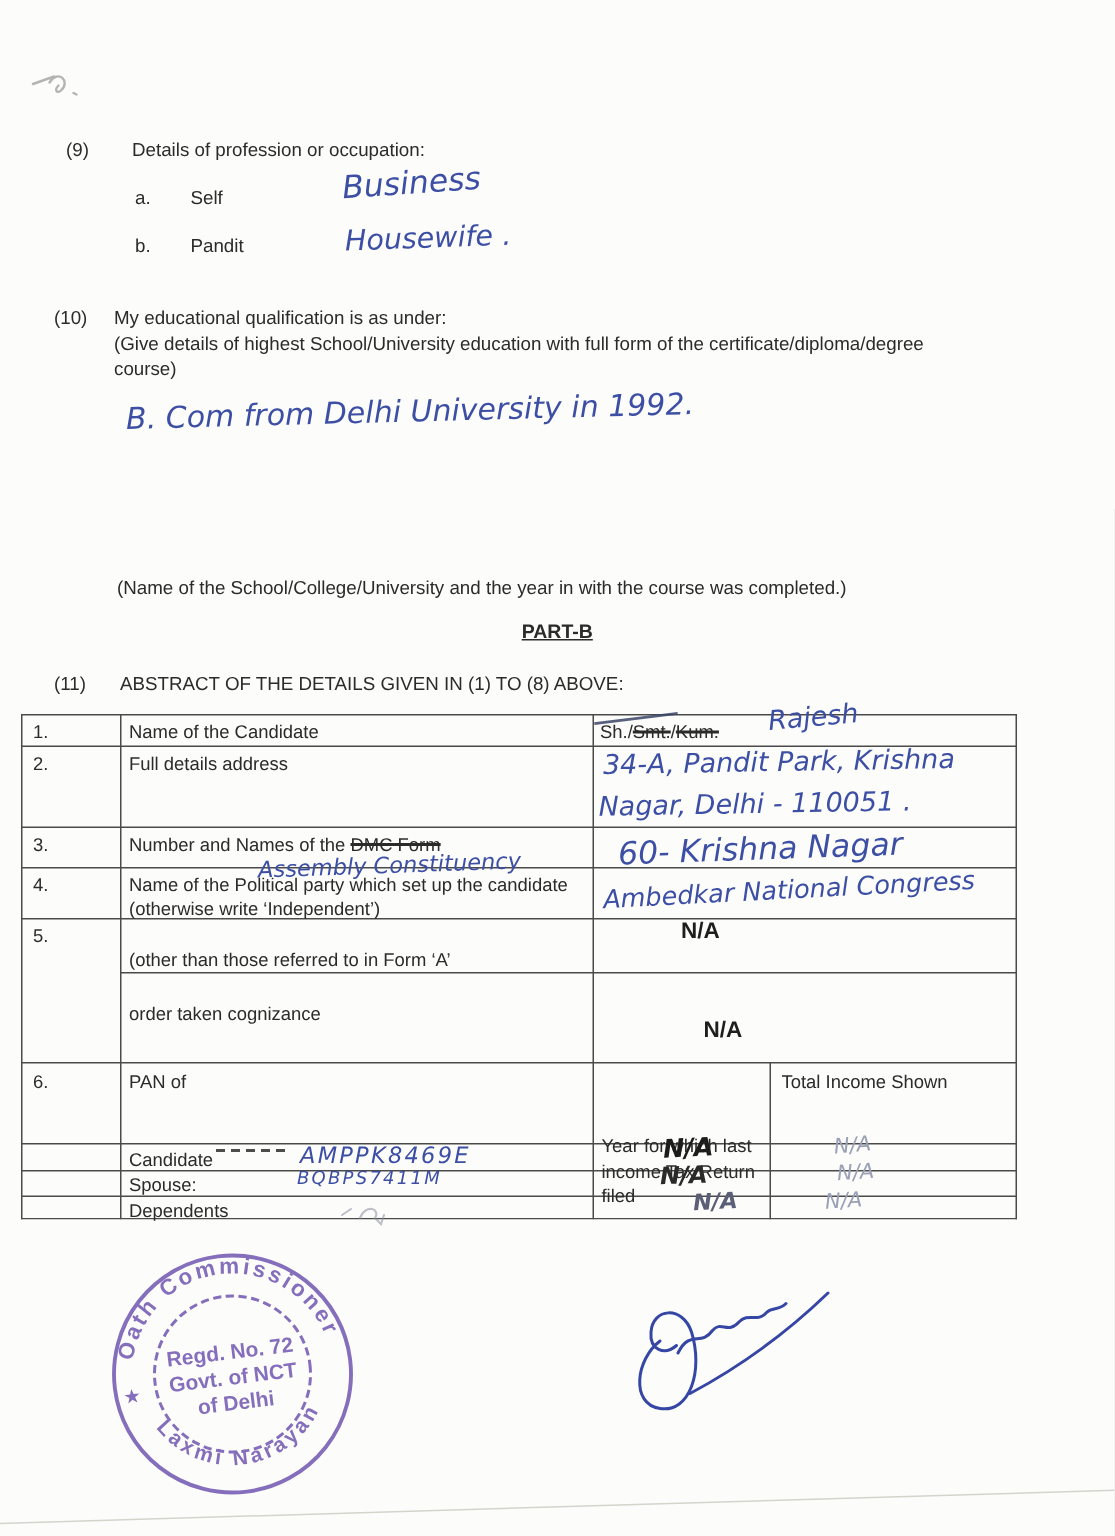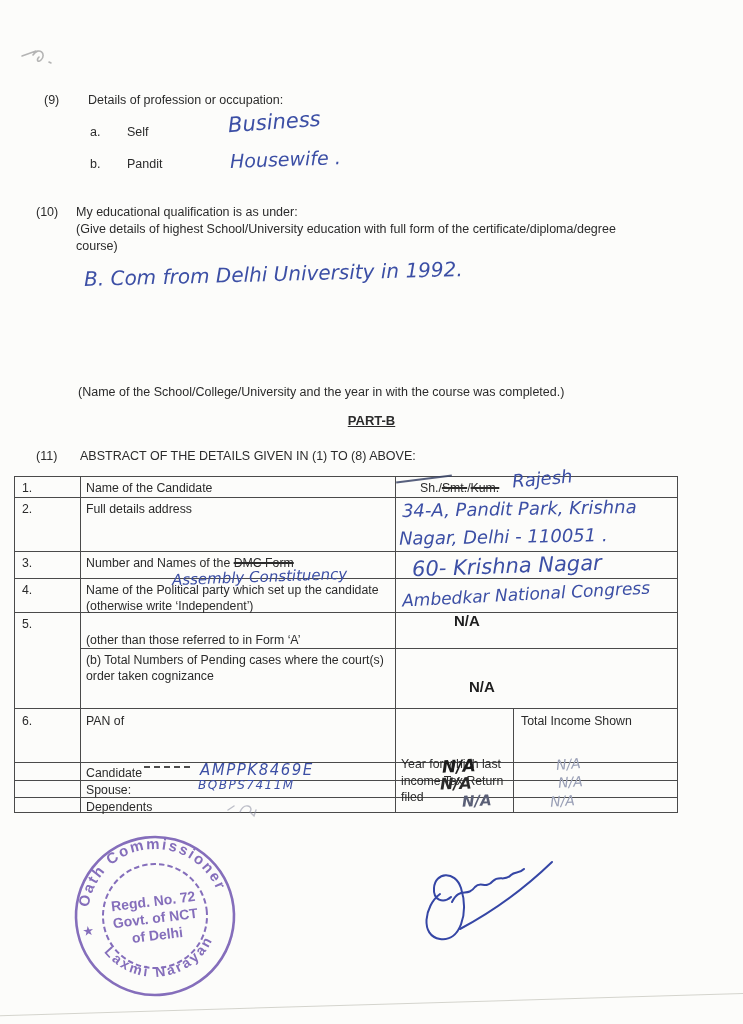--- a/index.html
+++ b/index.html
@@ -77,21 +77,21 @@
         <line x1="0.5" y1="0" x2="0.5" y2="337"></line>
         <line x1="66.5" y1="0" x2="66.5" y2="337"></line>
         <line x1="381.5" y1="0" x2="381.5" y2="337"></line>
         <line x1="499.5" y1="232" x2="499.5" y2="337"></line>
         <line x1="663.5" y1="0" x2="663.5" y2="337"></line>
       </g>
     </svg>
 
     <span class="printed" style="left:8px;top:4px;">1.</span>
     <span class="printed" style="left:72px;top:4px;">Name of the Candidate</span>
-    <span class="printed" style="left:406px;top:4px;"><span>Sh./</span><span class="struck">Smt.</span><span>/</span><span class="struck">Kum.</span></span>
+    <span class="printed" style="left:386px;top:4px;"><span>Sh./</span><span class="struck">Smt.</span><span>/</span><span class="struck">Kum.</span></span>
     <div class="pen-tick" style="left:382px;top:2px;width:56px;"></div>
     <span class="hw" style="left:498px;top:-8px;font-size:18px;transform:rotate(-5deg);">Rajesh</span>
 
     <span class="printed" style="left:8px;top:25px;">2.</span>
     <span class="printed" style="left:72px;top:25px;">Full details address</span>
     <span class="hw" style="left:388px;top:22px;font-size:18px;transform:rotate(-1deg);">34-A,  Pandit  Park,  Krishna</span>
     <span class="hw" style="left:385px;top:50px;font-size:18px;transform:rotate(-1deg);">Nagar,  Delhi - 110051 .</span>
 
     <span class="printed" style="left:8px;top:79px;">3.</span>
     <span class="printed" style="left:72px;top:79px;"><span>Number and Names of the </span><span class="struck">DMC Form</span></span>
@@ -100,21 +100,20 @@
 
     <span class="printed" style="left:8px;top:106px;">4.</span>
     <span class="printed" style="left:72px;top:106px;text-align:right;">Name of the Political party which set up the candidate</span>
     <span class="printed" style="left:72px;top:122px;">(otherwise write ‘Independent’)</span>
     <span class="hw" style="left:388px;top:108px;font-size:17px;transform:rotate(-3deg);">Ambedkar  National  Congress</span>
 
     <span class="printed" style="left:8px;top:140px;">5.</span>
     <span class="printed" style="left:72px;top:156px;">(other than those referred to in Form ‘A’</span>
     <span class="na-type" style="left:440px;top:136px;font-size:15px;">N/A</span>
 
-    <span class="printed" style="left:72px;top:176px;">(b) Total Numbers of Pending cases where the court(s)</span>
     <span class="printed" style="left:72px;top:192px;">order taken cognizance</span>
     <span class="na-type" style="left:455px;top:202px;font-size:15px;">N/A</span>
 
     <span class="printed" style="left:8px;top:237px;">6.</span>
     <span class="printed" style="left:72px;top:237px;">PAN of</span>
     <div class="printed wrapcell" style="left:387px;top:236px;width:104px;">Year for which last income Tax Return filed</div>
     <span class="printed" style="left:507px;top:237px;">Total Income Shown</span>
 
     <span class="printed" style="left:72px;top:289px;">Candidate</span>
     <div class="dashes" style="left:130px;top:290px;width:46px;"></div>

